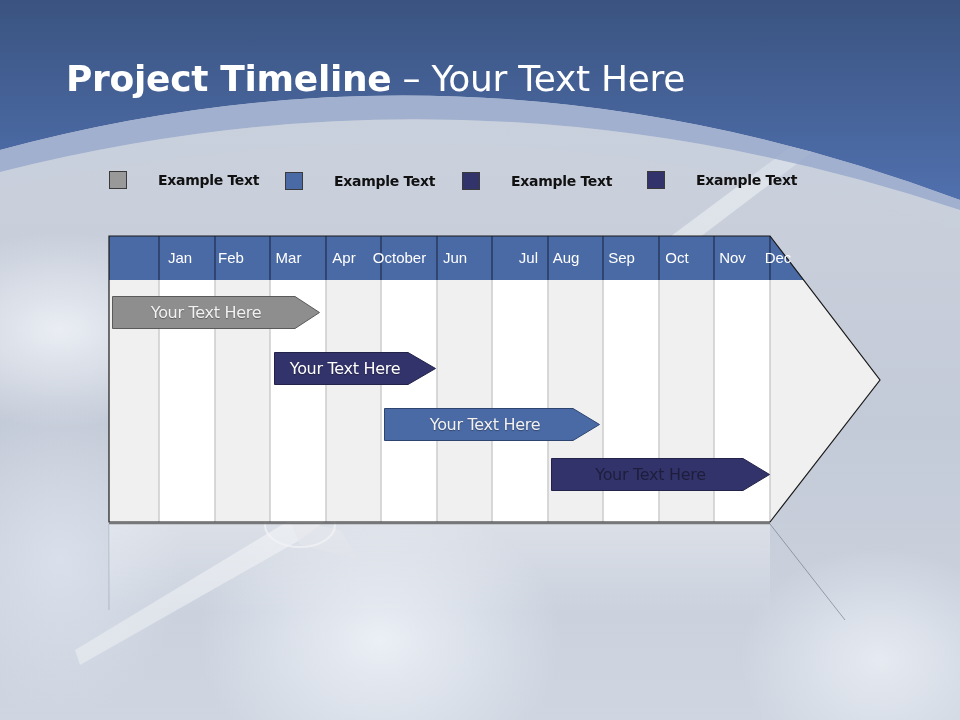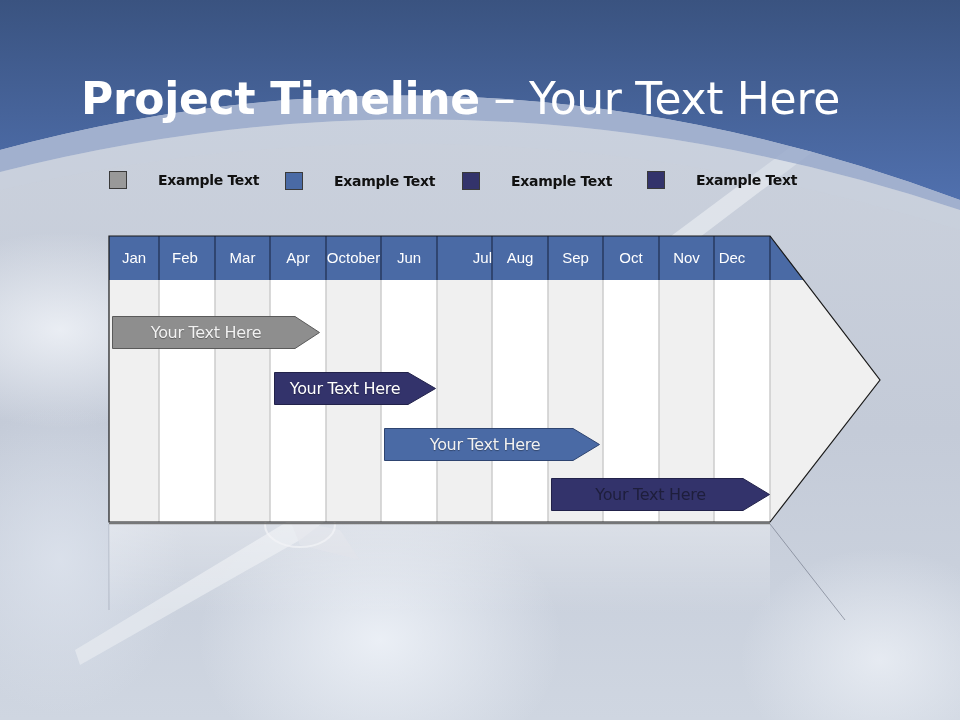--- a/index.html
+++ b/index.html
@@ -17,41 +17,40 @@
         radial-gradient(ellipse 180px 220px at 60px 560px, rgba(222,228,238,0.8), rgba(222,228,238,0) 70%),
         linear-gradient(180deg, #cdd3de 0%, #c4cbd8 60%, #cfd6e1 100%);
     }
     .plane-wing {
       position: absolute; left: 60px; top: 140px; width: 900px; height: 560px;
     }
     .header-band {
       position: absolute; left: 0; top: 0; width: 960px; height: 260px;
     }
     .title {
-      position: absolute; left: 66px; top: 58px; margin: 15px;
-      font-size: 44px; color: #ffffff; white-space: nowrap; letter-spacing: -0.3px;
+      position: absolute; left: 66px; top: 58px; margin: 0;
+      font-size: 36px; color: #ffffff; white-space: nowrap; letter-spacing: -0.3px;
       font-family: "DejaVu Sans", sans-serif;
     }
     .title .bold { font-weight: bold; }
     .title .light { font-weight: normal; }
 
     .legend-item { position: absolute; display: flex; align-items: center; gap: 13px; }
     .legend-swatch { width: 18px; height: 18px; box-sizing: border-box; border: 1px solid #3a3a3a; }
     .legend-label { margin-left: 18px; font-size: 14px; font-weight: bold; color: #111; font-family: "DejaVu Sans", sans-serif; letter-spacing: -0.3px; }
 
     .timeline { position: absolute; left: 0; top: 0; width: 960px; height: 720px; }
     .month-label {
       position: absolute; top: 236px; height: 44px; line-height: 44px;
-      text-align: center; color: #ffffff; font-size: 15px;
+      text-align: center; color: #ffffff; font-size: 15px; padding-left: 46px;
     }
     .bar {
       position: absolute; height: 33px; display: flex; align-items: center; justify-content: center;
       font-size: 16px; font-family: "DejaVu Sans", sans-serif; letter-spacing: -0.3px;
       box-sizing: border-box;
-      margin-top: 20px;
     }
     .bar-shape { position: absolute; left: 0; top: 0; }
     .bar-text { position: relative; z-index: 1; text-shadow: 0 1px 1px rgba(0,0,0,0.35); white-space: nowrap; }
   </style>
 </head>
 <body>
 
 <div class="bg"></div>
 
 <svg class="plane-wing" viewBox="60 140 900 560" width="900" height="560" style="position:absolute;left:60px;top:140px;">

